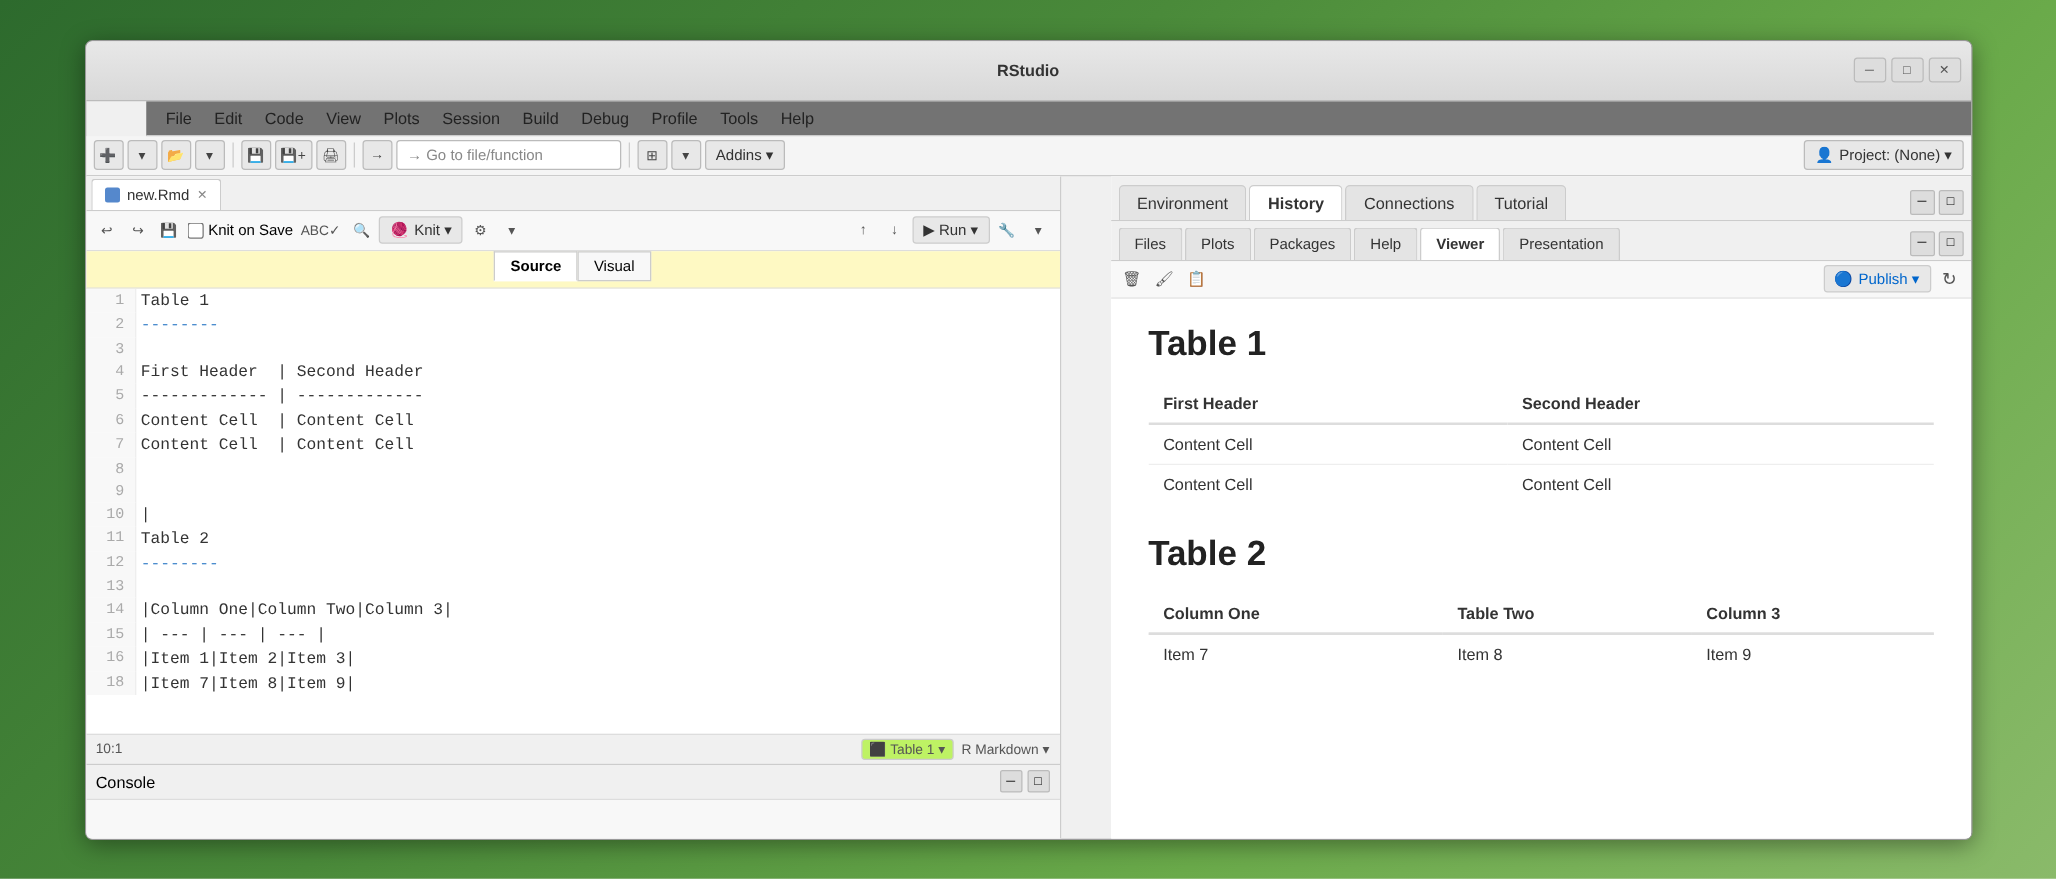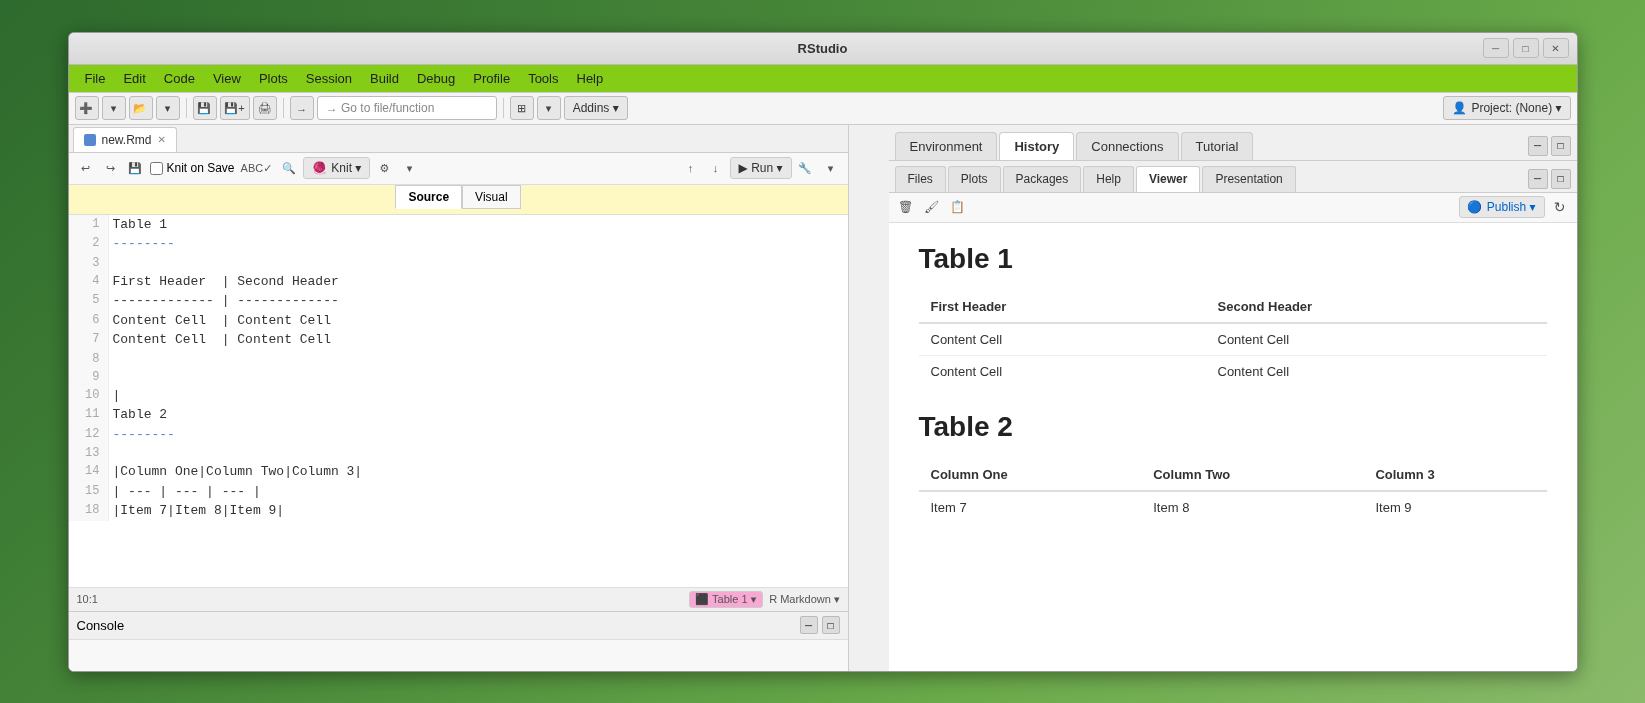--- a/index.html
+++ b/index.html
@@ -19,21 +19,21 @@
       background: #f0f0f0;
       border: 1px solid #999;
       border-radius: 6px;
       box-shadow: 0 4px 20px rgba(0,0,0,0.4);
       display: flex;
       flex-direction: column;
       overflow: hidden;
     }
     .titlebar {
       background: linear-gradient(to bottom, #e8e8e8, #d8d8d8);
-      height: 32px;
+      height: 48px;
       display: flex;
       align-items: center;
       justify-content: center;
       border-bottom: 1px solid #bbb;
       position: relative;
       flex-shrink: 0;
     }
     .titlebar-title {
       font-size: 13px;
       font-weight: 600;
@@ -52,28 +52,29 @@
       border: 1px solid #bbb;
       border-radius: 3px;
       display: flex;
       align-items: center;
       justify-content: center;
       font-size: 10px;
       cursor: pointer;
       color: #555;
     }
     .menubar {
-      background: #84cc16;
+      background: #737373;
       height: 28px;
       display: flex;
       align-items: center;
       padding: 0 8px;
       border-bottom: 1px solid #ccc;
       gap: 2px;
       flex-shrink: 0;
+      margin-left: 48px;
     }
     .menu-item {
       padding: 3px 8px;
       font-size: 13px;
       color: #222;
       cursor: pointer;
       border-radius: 3px;
     }
     .toolbar {
       background: #f5f5f5;
@@ -328,21 +329,21 @@
     .statusbar-right {
       margin-left: auto;
       display: flex;
       align-items: center;
       gap: 6px;
     }
     .table-indicator {
       display: flex;
       align-items: flex-end;
       gap: 4px;
-      background: #f9a8d4;
+      background: #bef264;
       border: 1px solid #ccc;
       border-radius: 3px;
       padding: 1px 6px;
       font-size: 11px;
     }
     
     .console-panel {
       background: #f8f8f8;
       height: 60px;
       border-top: 1px solid #ccc;
@@ -711,20 +712,24 @@
             </div>
             <div class="code-line">
               <div class="line-num">14</div>
               <div class="line-content">|Column One|Column Two|Column 3|</div>
             </div>
             <div class="code-line">
               <div class="line-num">15</div>
               <div class="line-content">| --- | --- | --- |</div>
             </div>
             <div class="code-line">
+              <div class="line-num">16</div>
+              <div class="line-content">|Item 1|Item 2|Item 3|</div>
+            </div>
+            <div class="code-line">
               <div class="line-num">18</div>
               <div class="line-content">|Item 7|Item 8|Item 9|</div>
             </div>
           </div>
       </div>
 
       <div class="editor-statusbar">
         <span>10:1</span>
         <div class="statusbar-right">
           <div class="table-indicator">
@@ -821,21 +826,21 @@
                 <td>Content Cell</td>
               </tr>
             </tbody>
         </table>
 
         <h1 class="viewer-h1">Table 2</h1>
         <table class="viewer-table">
           <thead>
             <tr>
               <th>Column One</th>
-              <th>Column Two</th>
+              <th>Table Two</th>
               <th>Column 3</th>
             </tr>
           </thead>
           <tbody id="table2-body">
               <tr>
                 <td>Item 7</td>
                 <td>Item 8</td>
                 <td>Item 9</td>
               </tr>
             </tbody>

